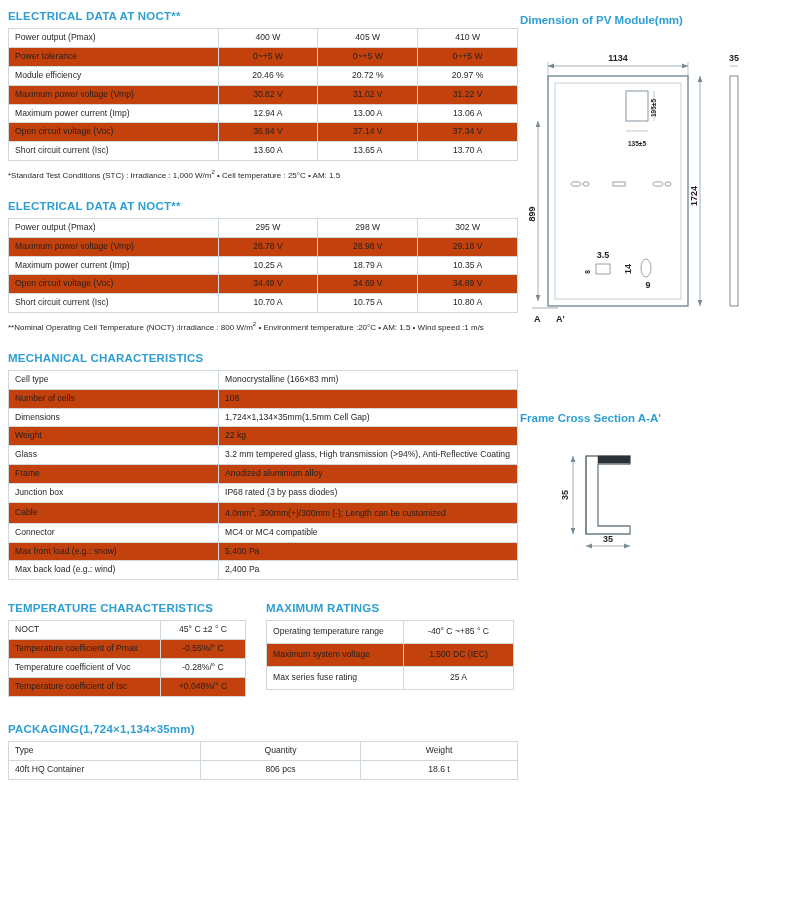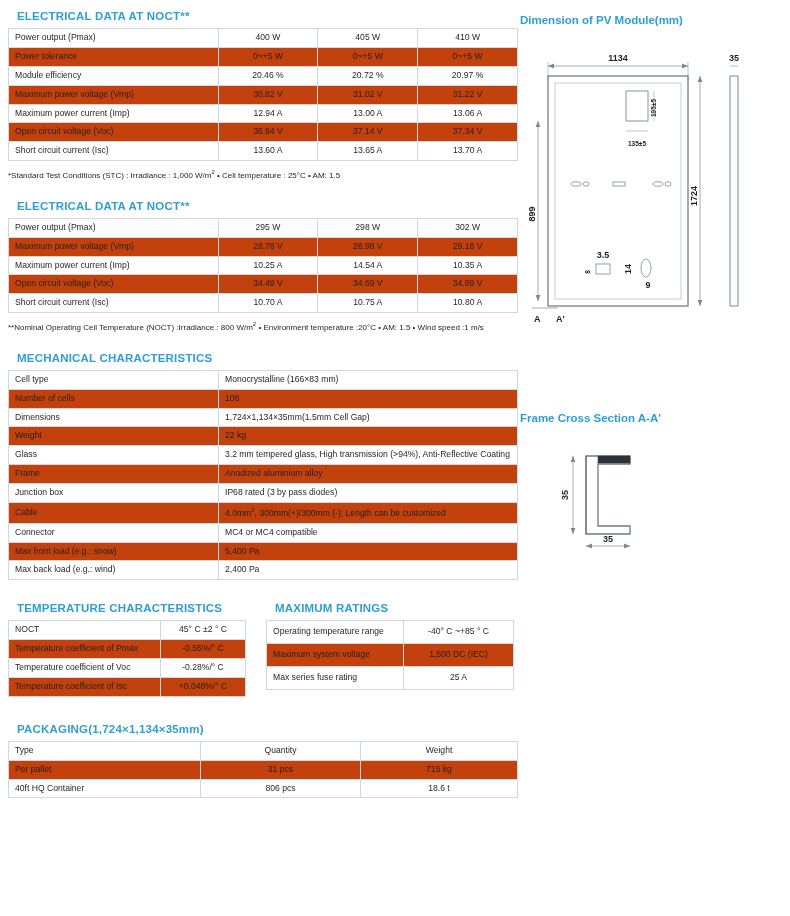--- a/index.html
+++ b/index.html
@@ -10,21 +10,21 @@
     font-family: "Liberation Sans", sans-serif;
     color: #231f20;
   }
   .page { position: relative; width: 790px; height: 916px; overflow: hidden; }
 
   .section-title {
     color: #2e9fd4;
     font-size: 11.5px;
     font-weight: 600;
     letter-spacing: 0.2px;
-    margin: 0 0 6px 9px;
+    margin: 0 0 6px 0;
   }
   .left-col {
     position: absolute;
     left: 8px;
     top: 10px;
     width: 510px;
   }
   .right-col {
     position: absolute;
     left: 518px;
@@ -165,21 +165,21 @@
         </tr>
         <tr class="alt">
           <td>Maximum power voltage (Vmp)</td>
           <td class="c">28.78 V</td>
           <td class="c">28.98 V</td>
           <td class="c">29.18 V</td>
         </tr>
         <tr>
           <td>Maximum power current (Imp)</td>
           <td class="c">10.25 A</td>
-          <td class="c">14.54 A</td>
+          <td class="c">18.79 A</td>
           <td class="c">10.35 A</td>
         </tr>
         <tr class="alt">
           <td>Open circuit voltage (Voc)</td>
           <td class="c">34.49 V</td>
           <td class="c">34.69 V</td>
           <td class="c">34.89 V</td>
         </tr>
         <tr>
           <td>Short circuit current (Isc)</td>
@@ -295,25 +295,20 @@
     <h2 class="section-title">PACKAGING(1,724×1,134×35mm)</h2>
     <table class="spec pack-table">
       <thead>
         <tr>
           <th style="width:192px">Type</th>
           <th class="c" style="width:160px">Quantity</th>
           <th class="c">Weight</th>
         </tr>
       </thead>
       <tbody>
-        <tr class="alt">
-          <td>Per pallet</td>
-          <td class="c">31 pcs</td>
-          <td class="c">715 kg</td>
-        </tr>
         <tr>
           <td>40ft HQ Container</td>
           <td class="c">806 pcs</td>
           <td class="c">18.6 t</td>
         </tr>
       </tbody>
     </table>
 
   </div>
 

